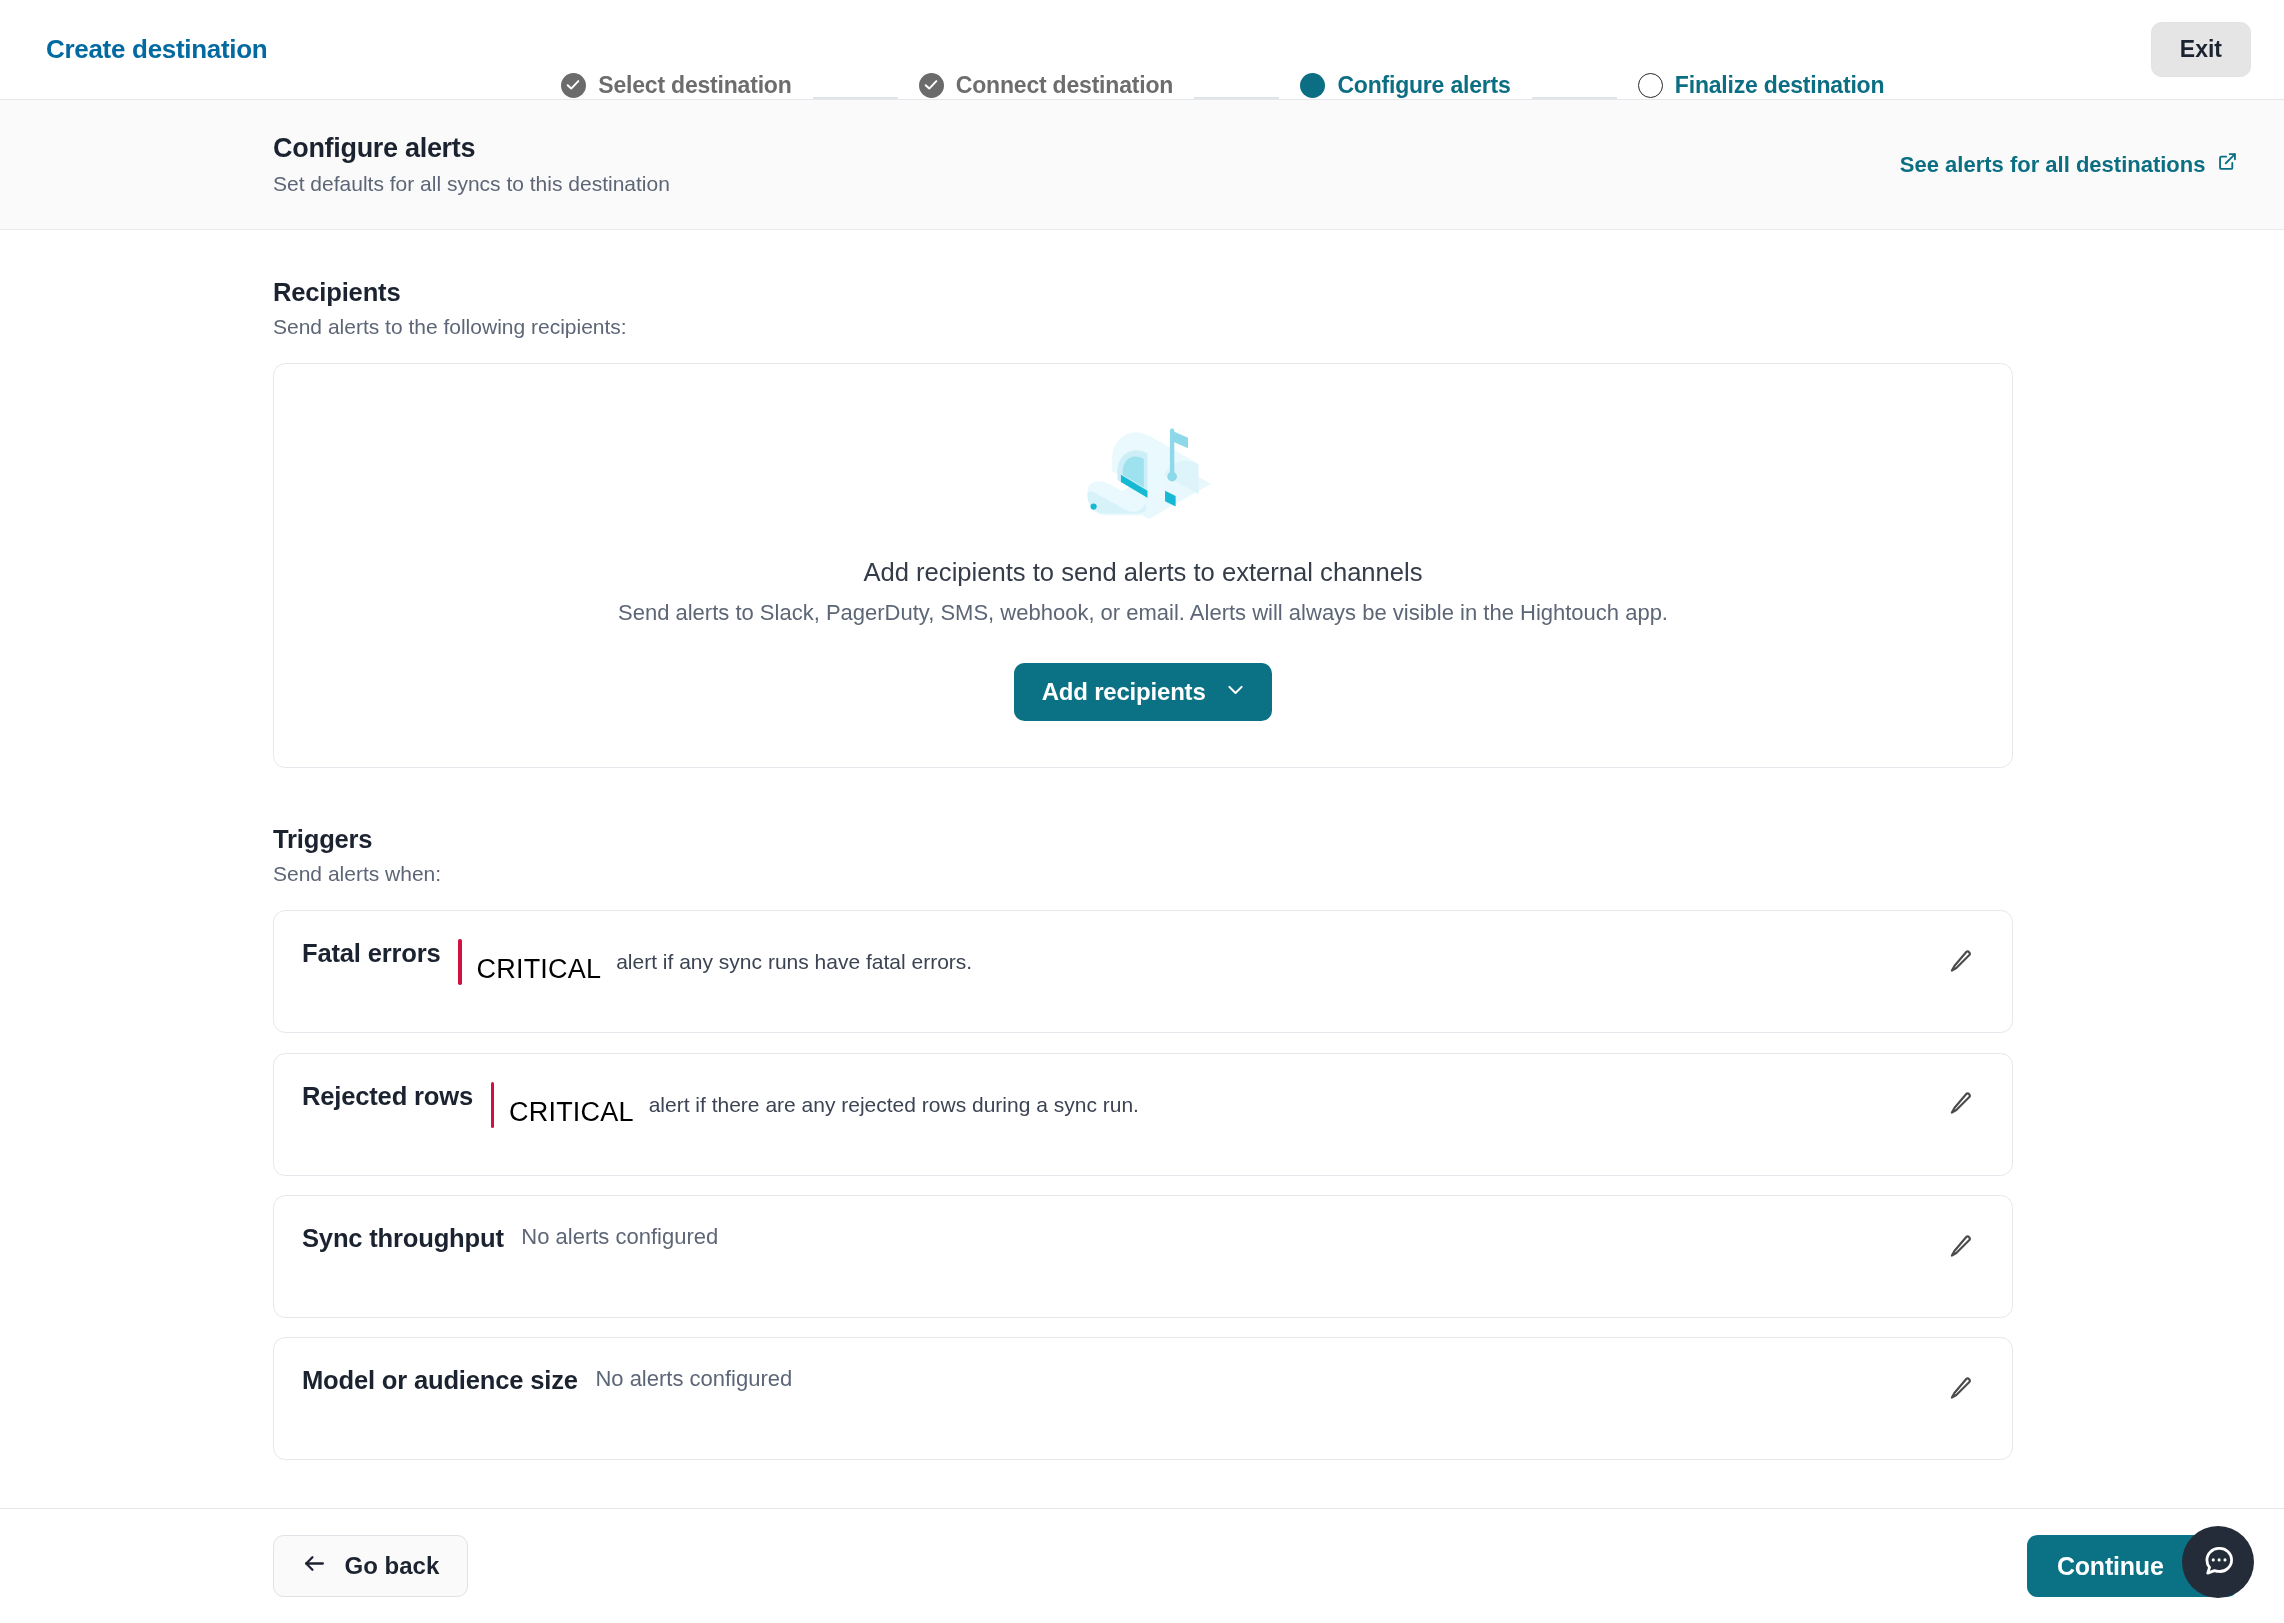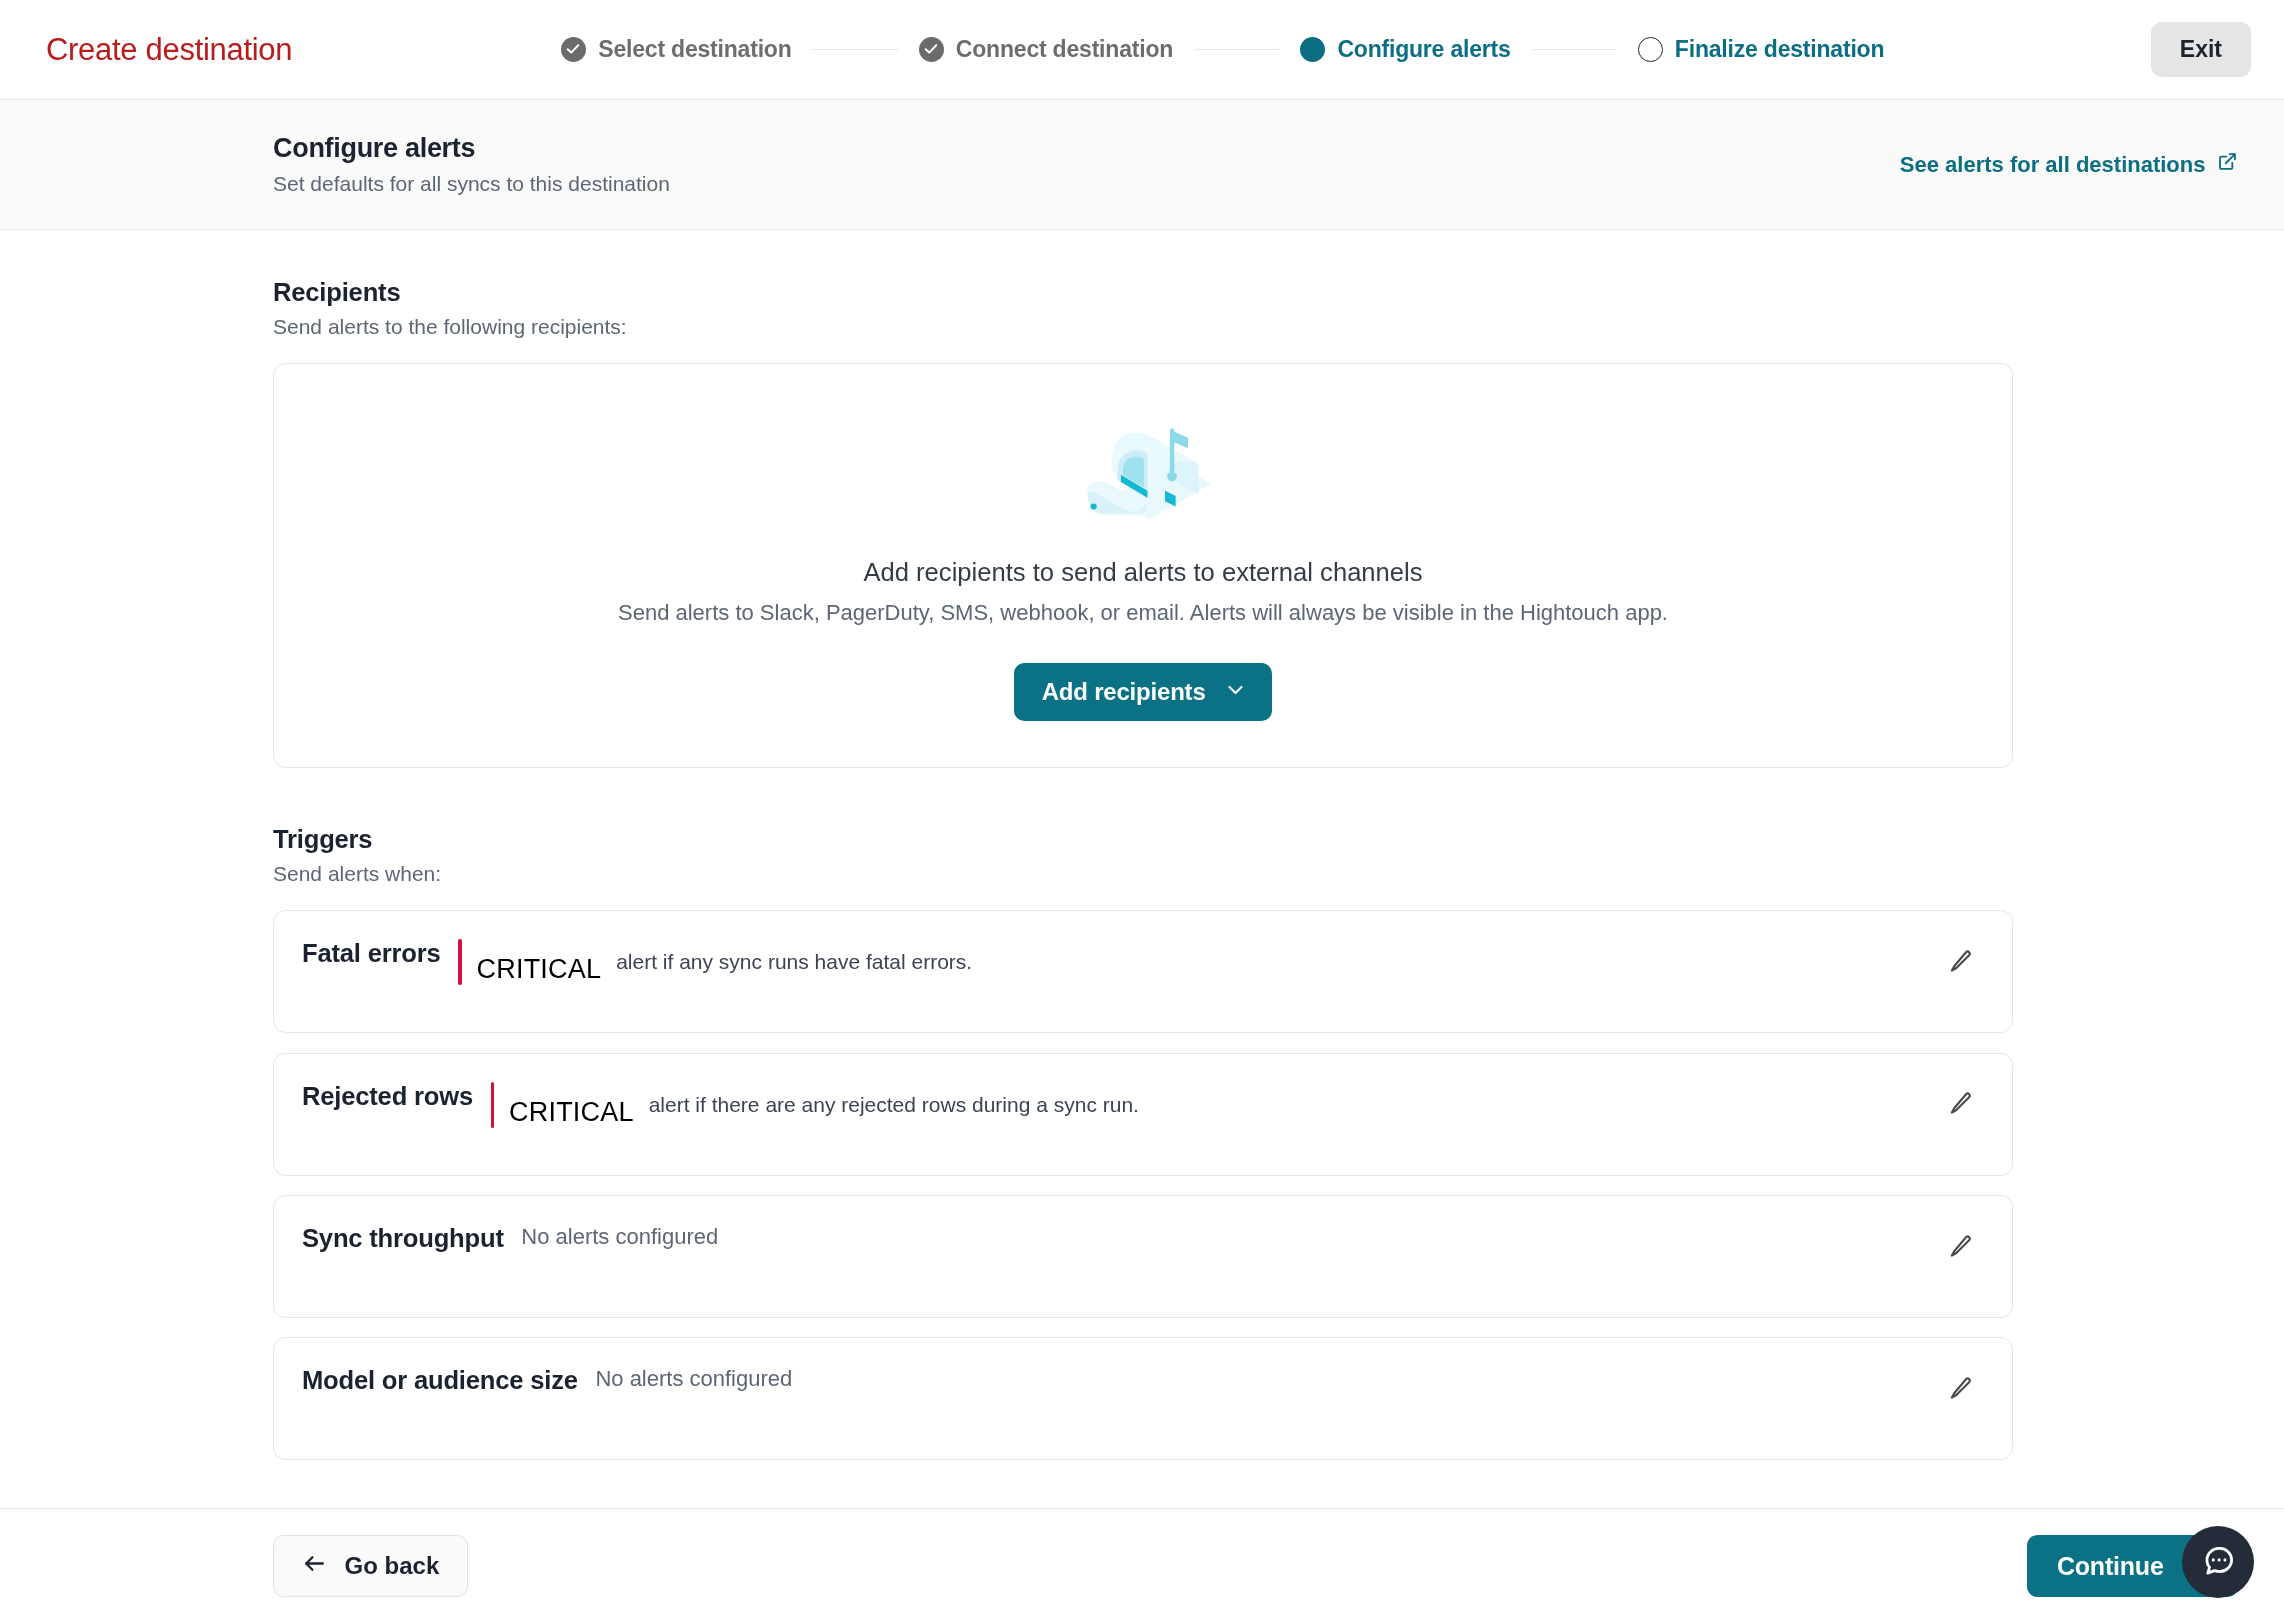--- a/index.html
+++ b/index.html
@@ -17,32 +17,32 @@
     height: 100px;
     flex: 0 0 100px;
     border-bottom: 0.9px solid #e4e7ec;
     background: #ffffff;
     display: flex;
     align-items: center;
     padding: 0 33px 0 46px;
     position: relative;
   }
   .app-title {
-    font-size: 31px;
-    font-weight: 400;
+    font-size: 26px;
+    font-weight: 700;
     letter-spacing: -0.3px;
-    color: #b91c1c;
+    color: #0369a1;
     white-space: nowrap;
   }
   .stepper {
     position: absolute;
     left: 561px;
     top: 0; bottom: 0;
     display: flex;
-    align-items: center;
+    align-items: flex-end;
     gap: 0;
   }
   .step { display: flex; align-items: center; gap: 12.3px; white-space: nowrap; }
   .step-label { font-size: 23px; font-weight: 600; color: #6d6d6d; letter-spacing: -0.2px; }
   .step.active .step-label { color: #0b6e82; }
   .step.upcoming .step-label { color: #0b6e82; }
   .step-dot { width: 25px; height: 25px; border-radius: 50%; flex: 0 0 25px; position: relative; }
   .step-dot.done { background: #6b6b6b; }
   .step-dot.done svg { position: absolute; left: 4.4px; top: 4.4px; }
   .step-dot.current { background: #0b6e82; }

